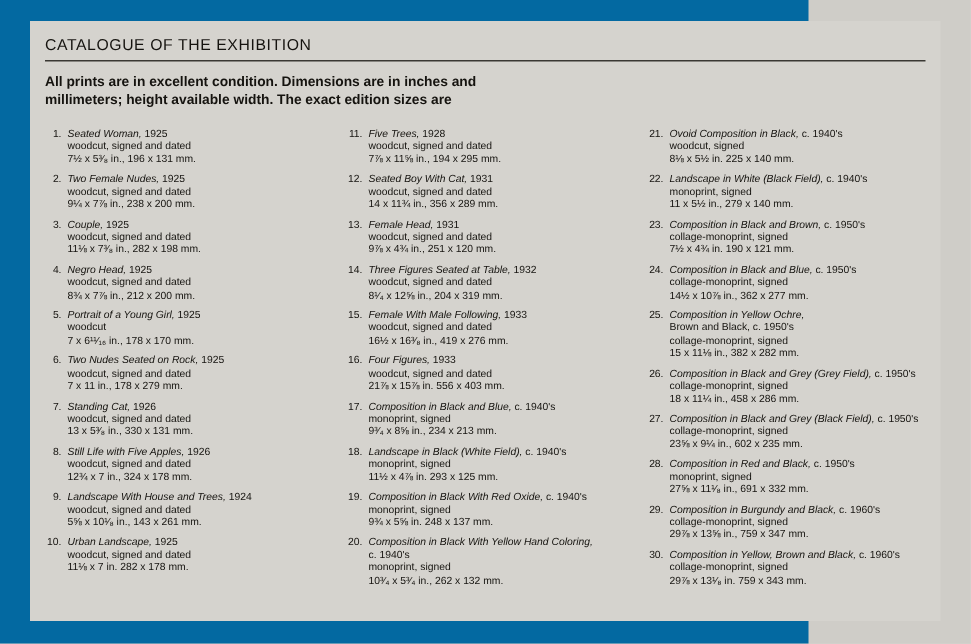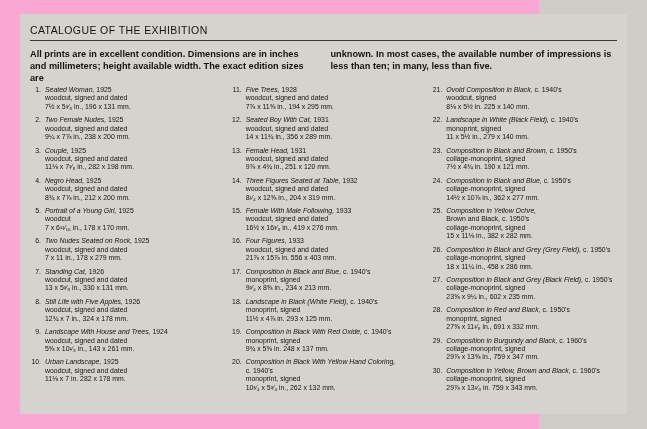--- a/index.html
+++ b/index.html
@@ -10,21 +10,21 @@
     width: 647px;
     height: 429px;
     background: #cfcdc8;
     font-family: "Liberation Sans", sans-serif;
     overflow: hidden;
   }
   #page {
     position: relative;
     width: 539px;
     height: 429px;
-    background: #f9a8d4;
+    background: #0369a1;
     box-sizing: border-box;
   }
   .sheet {
     position: absolute;
     left: 20px;
     top: 14px;
     width: 607px;
     height: 400px;
     background: #d5d3ce;
   }
@@ -101,21 +101,20 @@
 <body>
 
 <div id="page">
   <div class="sheet">
 
     <div class="title">CATALOGUE OF THE EXHIBITION</div>
     <div class="rule"></div>
 
     <div class="intro">
       <div>All prints are in excellent condition. Dimensions are in inches and millimeters; height available width. The exact edition sizes are</div>
-      <div>unknown. In most cases, the available number of impressions is less than ten; in many, less than five.</div>
     </div>
 
     <div class="columns">
         <div class="col">
           <div class="entry">
             <div class="num">1.</div>
             <div class="body">
               <span class="ln"><span class="ttl">Seated Woman,</span><span> 1925</span></span>
               <span class="ln">woodcut, signed and dated</span>
               <span class="ln">7½ x 5³⁄₈ in., 196 x 131 mm.</span>

